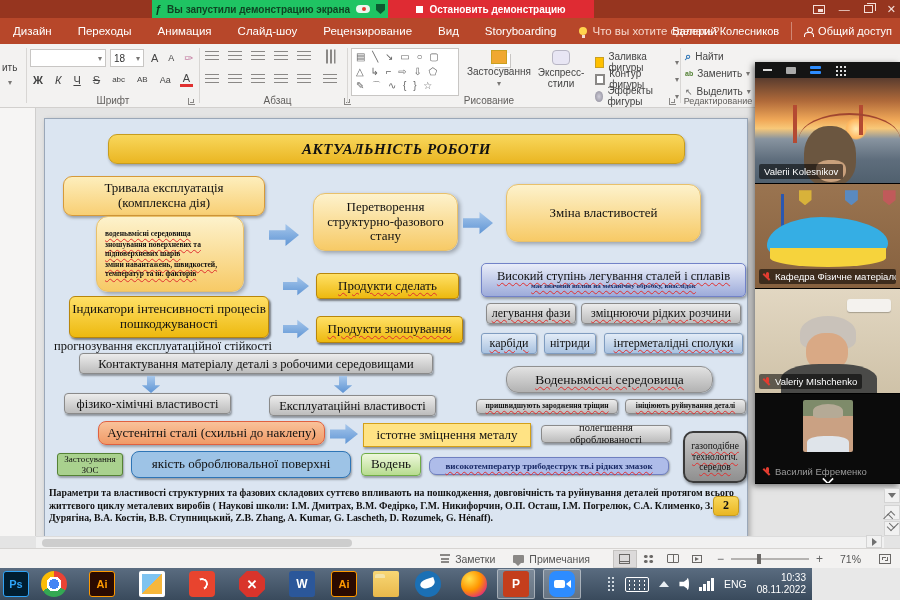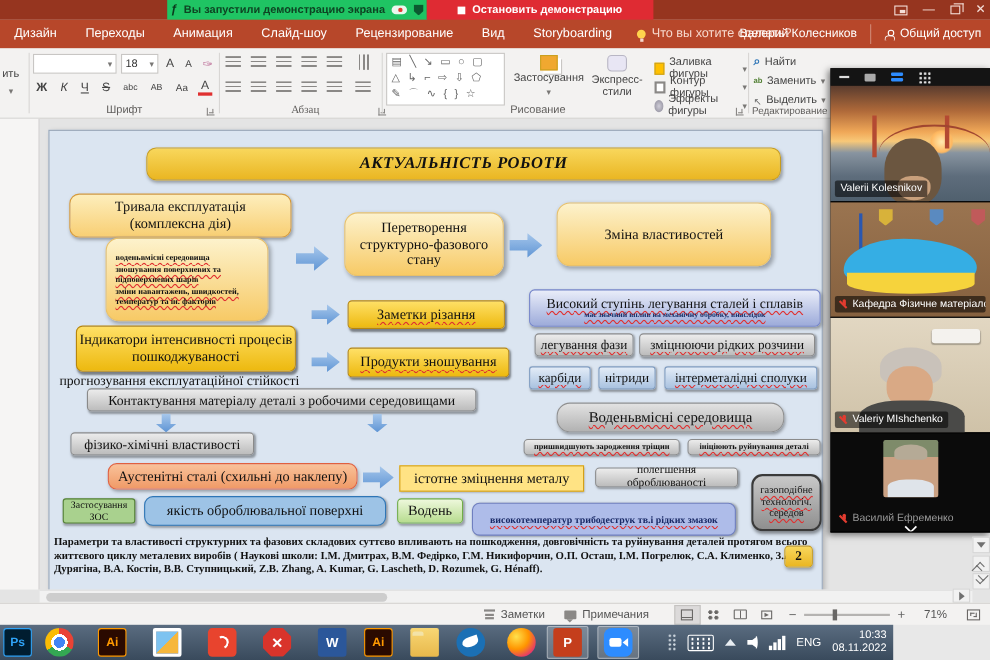--- a/index.html
+++ b/index.html
@@ -261,21 +261,21 @@
       <span class="fbtn" style="font-size:8px;">abc</span>
       <span class="fbtn" style="font-size:8px;">АВ</span>
       <span class="fbtn" style="font-size:9px;">Аа</span>
       <span class="fbtn" style="border-bottom:3px solid #e03030;">А</span>
     </div>
     <div class="grp-label">Шрифт</div>
     <div class="launcher"></div>
   </div>
   <div class="vsep" style="left:199px;"></div>
 
-  <div class="rgrp" style="left:201px;width:153px;font-family:Liberation Serif, serif;">
+  <div class="rgrp" style="left:201px;width:153px;">
     <div class="rrow" style="left:4px;top:7px;gap:9px;">
       <span class="lineico"></span>
       <span class="lineico"></span>
       <span class="lineico"></span>
       <span class="lineico"></span>
       <span class="lineico"></span>
     </div>
     <div class="rrow" style="left:4px;top:30px;gap:9px;">
       <span class="lineico"></span>
       <span class="lineico"></span>
@@ -345,56 +345,57 @@
         <span class="dd">▾</span>
     </div>
     <div class="grp-label" style="font-size:9px;width:90px;left:-10px;">Редактирование</div>
   </div>
 </div>
 
 <div class="abs" id="docarea"></div>
 <div class="abs" id="thumbsliver"></div>
 
 <div class="abs" id="slide">
-  <div class="shape goldT" style="left:88px;top:15px;width:577px;height:30px;font-size:15px;font-weight:bold;font-style:italic;letter-spacing:.5px;">АКТУАЛЬНІСТЬ РОБОТИ</div>
+  <div class="shape goldT" style="left:63px;top:15px;width:577px;height:30px;font-size:15px;font-weight:bold;font-style:italic;letter-spacing:.5px;">АКТУАЛЬНІСТЬ РОБОТИ</div>
 
   <div class="shape tan" style="left:18px;top:57px;width:202px;height:40px;font-size:13px;padding:16px 6px;">Тривала експлуатація (комплексна дія)</div>
 
   <div class="shape tan2" style="left:51px;top:97px;width:148px;height:76px;align-items:flex-start;justify-content:center;padding:4px 8px;gap:3px;">
     <div class="sp" style="font-size:7.5px;font-weight:bold;text-align:left;">воденьвмісні середовища</div>
     <div class="sp" style="font-size:7.5px;font-weight:bold;text-align:left;">зношування поверхневих та підповерхневих шарів</div>
     <div class="sp" style="font-size:7.5px;font-weight:bold;text-align:left;">зміни навантажень, швидкостей, температур та ін. факторів</div>
   </div>
 
   <div class="arrR" style="left:224px;top:104px;width:30px;height:24px;"></div>
   <div class="shape tan2" style="left:268px;top:74px;width:145px;height:58px;font-size:13px;padding:0 6px;">Перетворення структурно-фазового стану</div>
   <div class="arrR" style="left:418px;top:92px;width:30px;height:24px;"></div>
   <div class="shape tan2" style="left:461px;top:65px;width:195px;height:58px;font-size:13px;">Зміна властивостей</div>
 
   <div class="arrR" style="left:238px;top:157px;width:26px;height:20px;"></div>
-  <div class="shape goldB sp" style="left:271px;top:154px;width:143px;height:26px;font-size:13px;">Заметки різання</div>
+  <div class="shape goldB sp" style="left:271px;top:154px;width:143px;height:26px;font-size:13px;">Продукти сделать</div>
   <div class="arrR" style="left:238px;top:200px;width:26px;height:20px;"></div>
   <div class="shape goldB sp" style="left:271px;top:197px;width:147px;height:27px;font-size:13px;">Продукти зношування</div>
 
   <div class="shape goldB" style="left:24px;top:177px;width:200px;height:42px;font-size:13px;border-radius:6px;">Індикатори інтенсивності процесів пошкоджуваності</div>
   <div class="shape" style="left:2px;top:219px;width:232px;height:16px;font-size:12.5px;">прогнозування експлуатаційної стійкості</div>
 
   <div class="shape grayB" style="left:34px;top:234px;width:354px;height:21px;font-size:12.5px;">Контактування матеріалу деталі з робочими середовищами</div>
   <div class="arrD" style="left:96px;top:257px;width:20px;height:17px;"></div>
   <div class="arrD" style="left:288px;top:257px;width:20px;height:17px;"></div>
   <div class="shape grayB" style="left:19px;top:274px;width:167px;height:21px;font-size:12.5px;">фізико-хімічні властивості</div>
+  <div class="shape grayB" style="left:224px;top:276px;width:167px;height:21px;font-size:12.5px;">Експлуатаційні властивості</div>
 
   <div class="shape orgB" style="left:53px;top:302px;width:227px;height:24px;font-size:13px;">Аустенітні сталі (схильні до наклепу)</div>
   <div class="arrR" style="left:285px;top:304px;width:28px;height:22px;"></div>
   <div class="shape yelB" style="left:318px;top:304px;width:168px;height:24px;font-size:13px;">істотне зміцнення металу</div>
 
   <div class="shape grnB" style="left:12px;top:334px;width:66px;height:23px;font-size:9px;">Застосування ЗОС</div>
   <div class="shape bluB" style="left:86px;top:332px;width:220px;height:27px;font-size:13px;">якість оброблювальної поверхні</div>
   <div class="shape grnL" style="left:316px;top:334px;width:60px;height:23px;font-size:13px;">Водень</div>
-  <div class="shape lavF sp" style="left:384px;top:338px;width:240px;height:30px;font-size:9px;font-weight:bold;color:#1a2a66;">високотемператур трибодеструк тв.і рідких змазок</div>
+  <div class="shape lavF sp" style="left:384px;top:338px;width:240px;height:18px;font-size:9px;font-weight:bold;color:#1a2a66;">високотемператур трибодеструк тв.і рідких змазок</div>
 
   <div class="shape lavB" style="left:436px;top:144px;width:265px;height:34px;padding:1px 4px;">
     <div class="sp" style="font-size:12.5px;">Високий ступінь легування сталей і сплавів</div>
     <div class="sp" style="font-size:7px;font-weight:bold;color:#16306a;">має значний вплив на механічну обробку, внаслідок</div>
   </div>
   <div class="shape grayB sp" style="left:441px;top:184px;width:90px;height:21px;font-size:12px;">легування фази</div>
   <div class="shape grayB sp" style="left:536px;top:184px;width:160px;height:21px;font-size:12px;">зміцнюючи рідких розчини</div>
   <div class="shape bevB sp" style="left:436px;top:214px;width:56px;height:21px;font-size:12px;">карбіди</div>
   <div class="shape bevB" style="left:499px;top:214px;width:52px;height:21px;font-size:12px;">нітриди</div>
   <div class="shape bevB sp" style="left:559px;top:214px;width:139px;height:21px;font-size:12px;">інтерметалідні сполуки</div>

